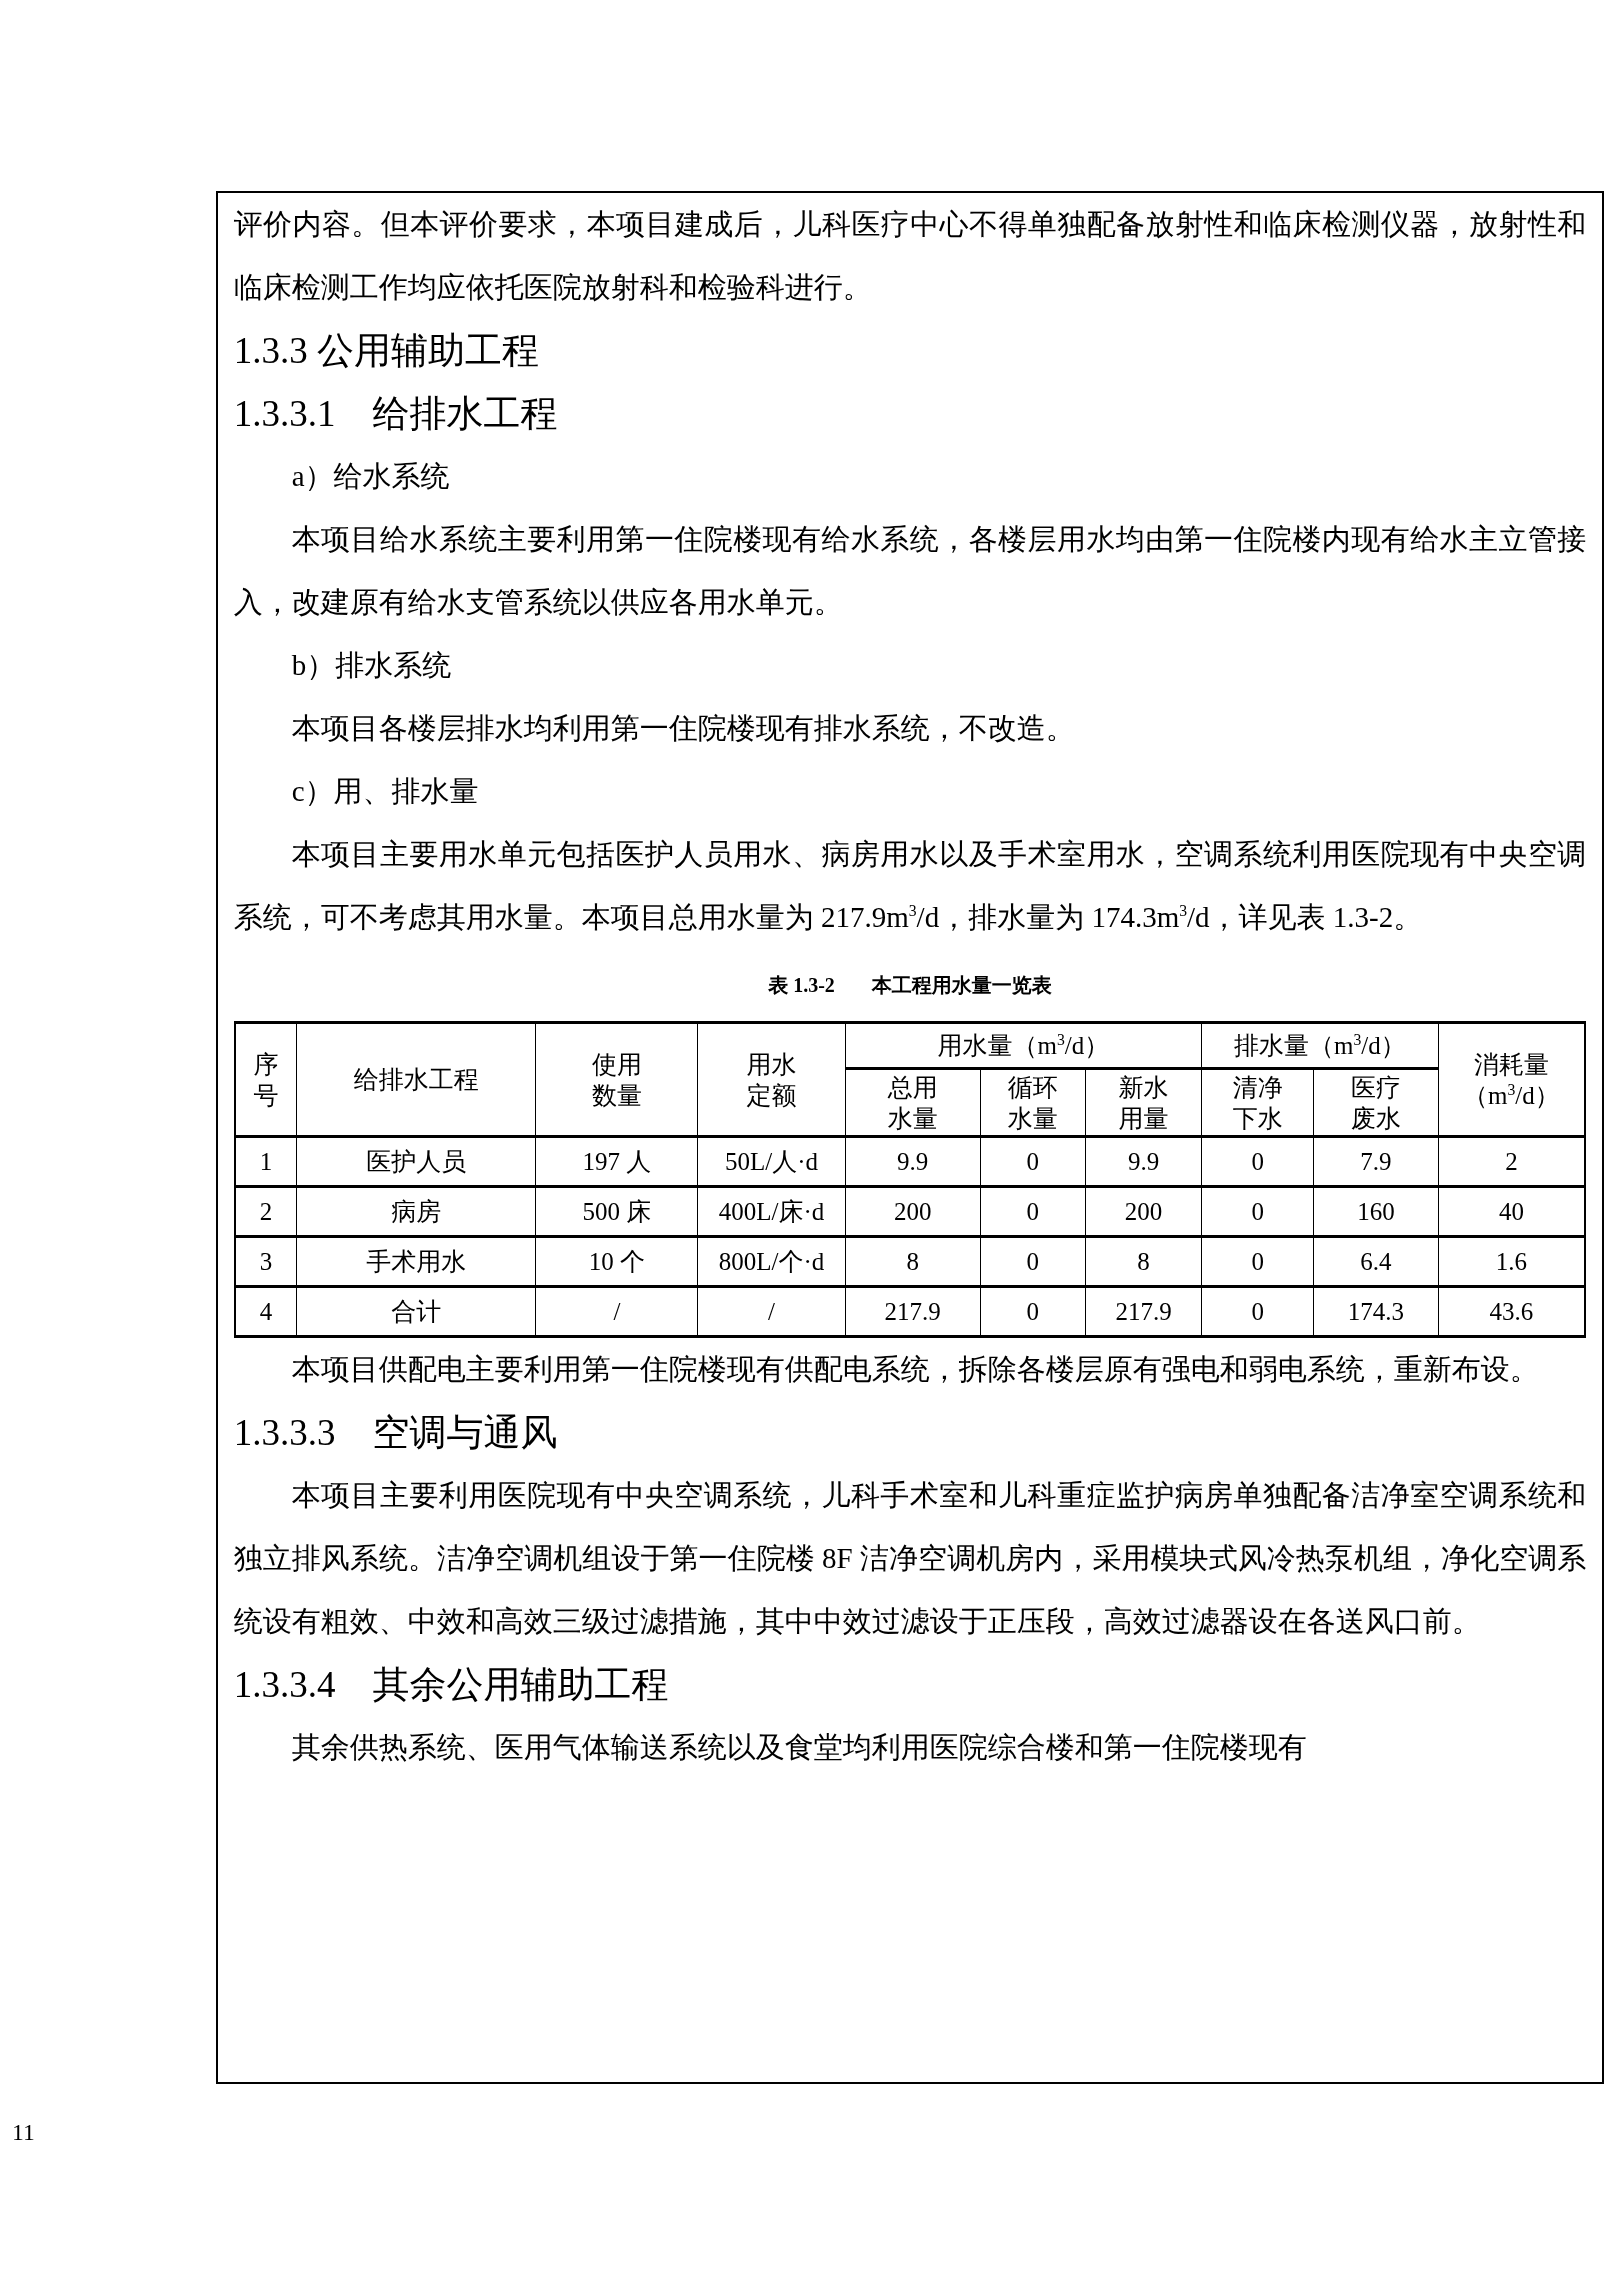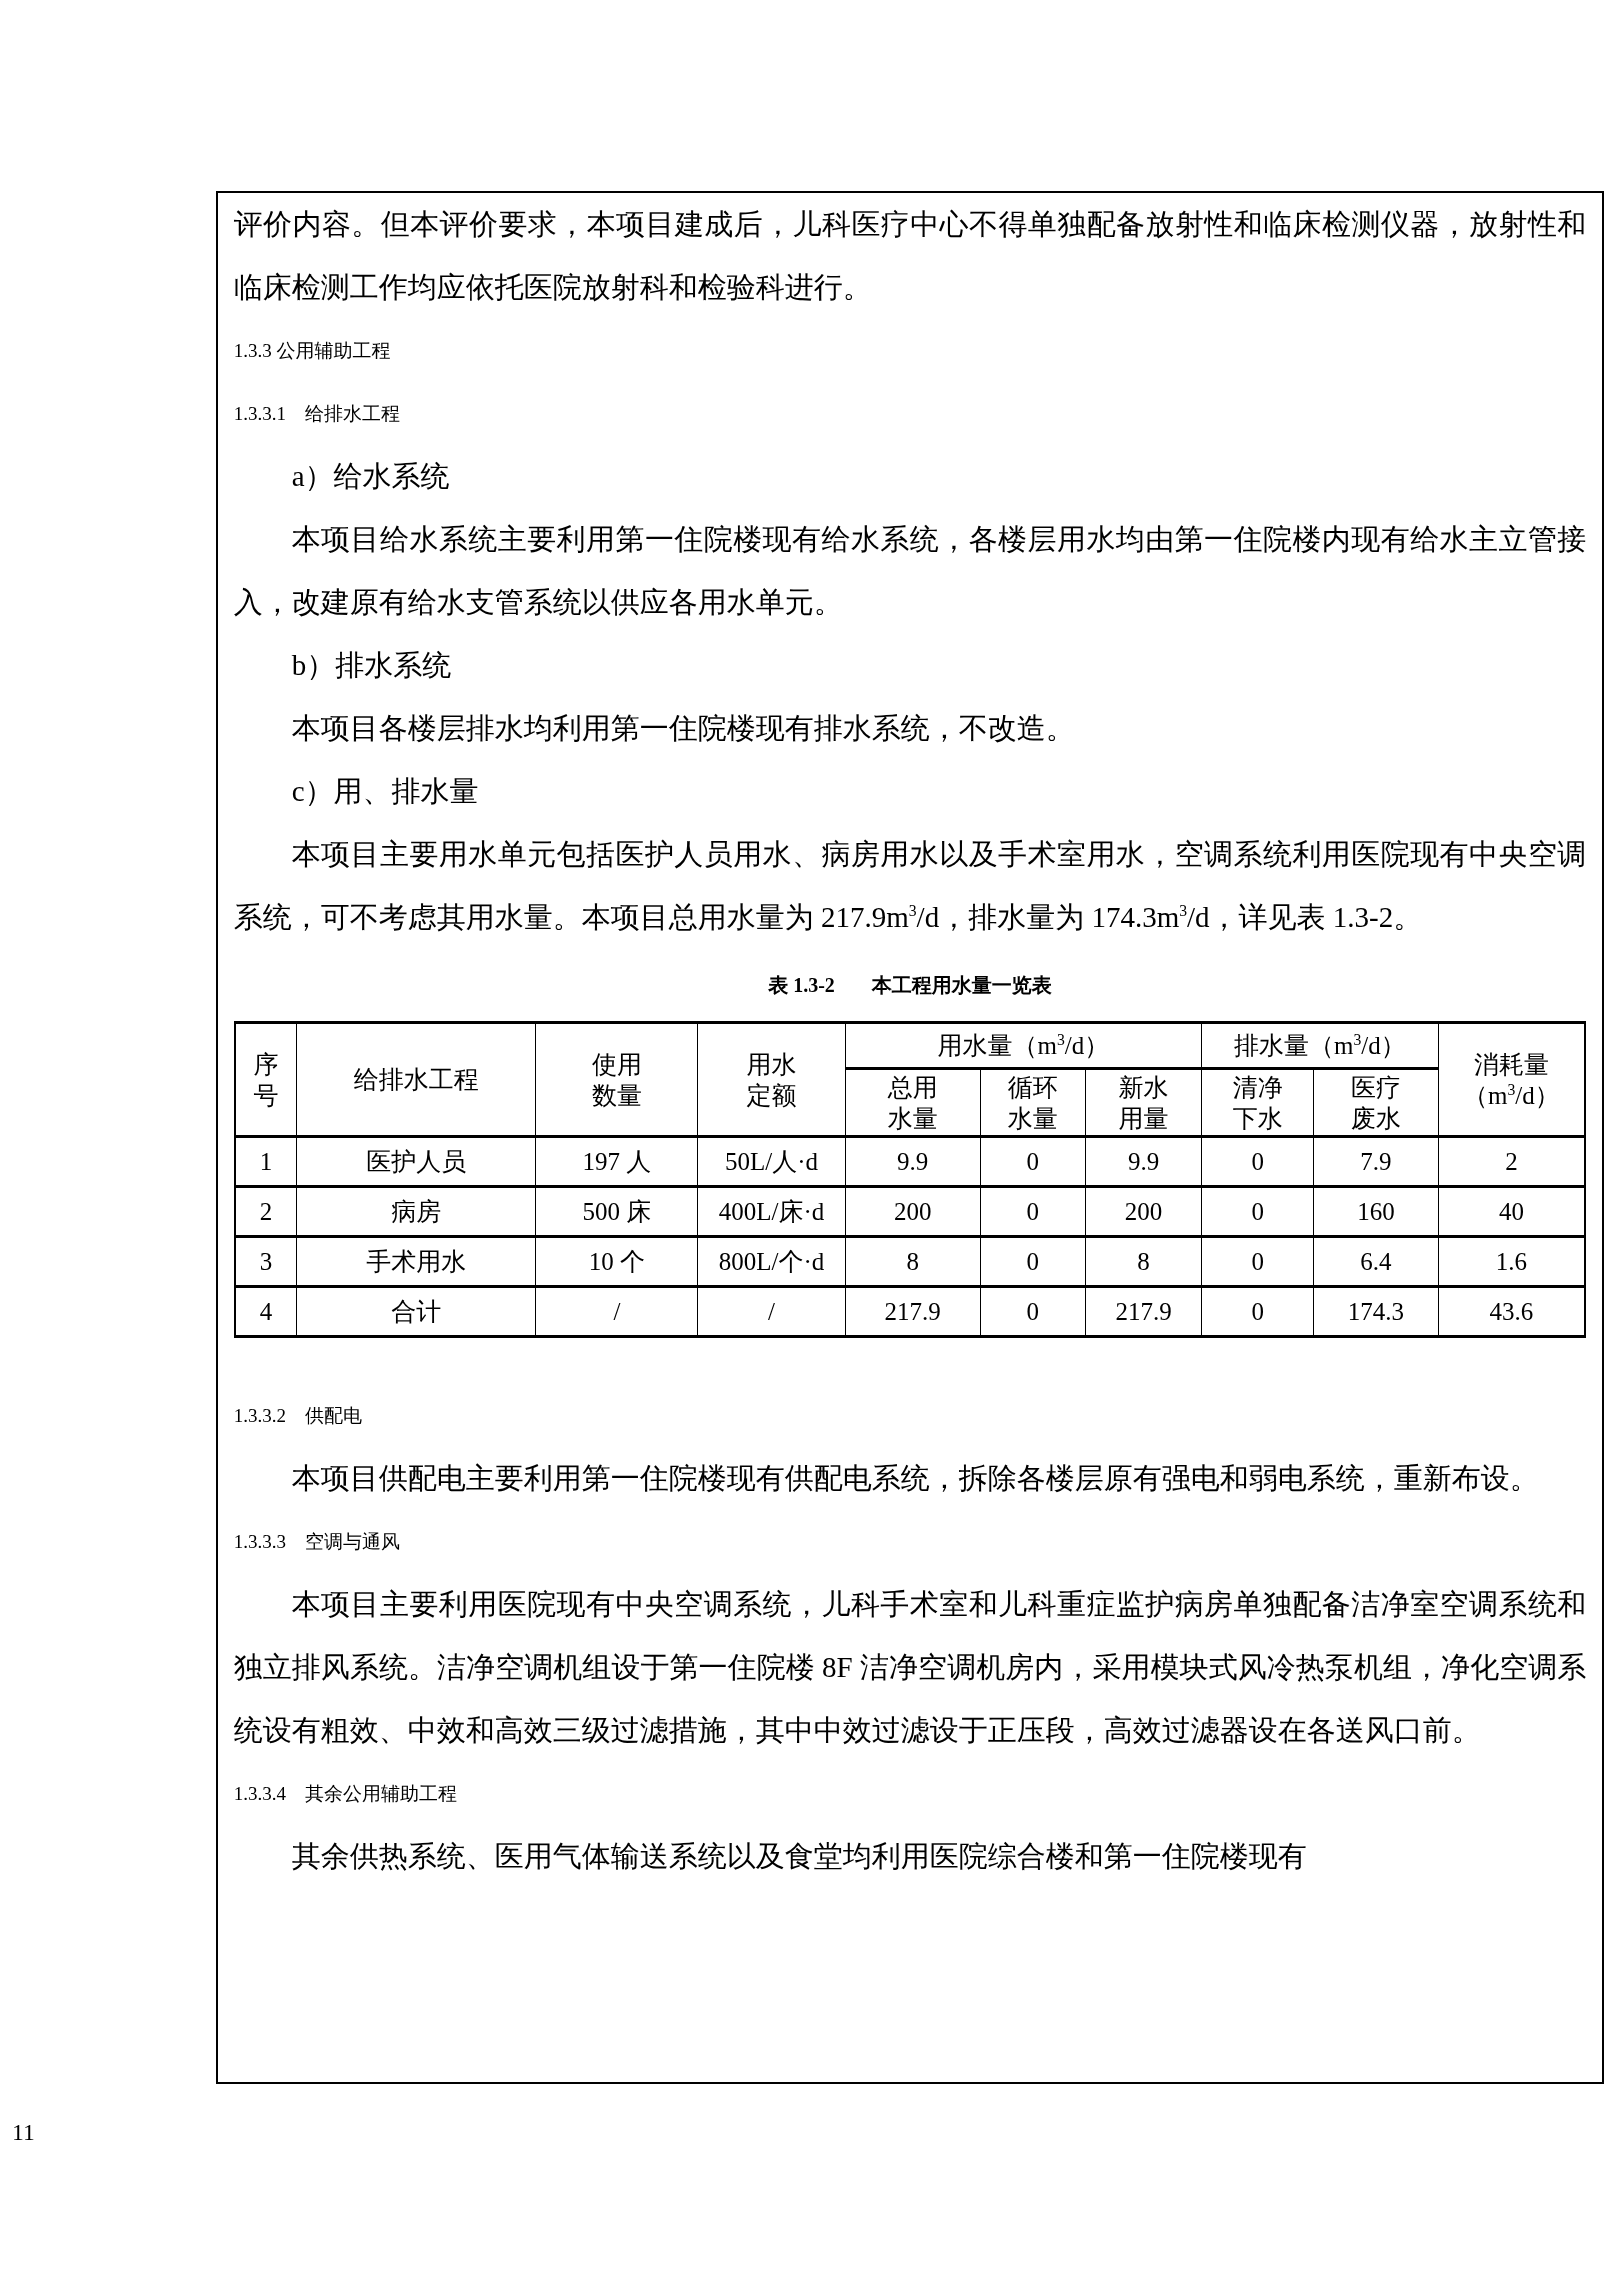--- a/index.html
+++ b/index.html
@@ -6,21 +6,21 @@
   .sheet {
     position:relative; width:1622px; height:2295px; background:#ffffff;
     font-family:"Liberation Serif","DejaVu Serif",serif; color:#000;
   }
   .content-box {
     position:absolute; left:216px; top:191px; width:1388px; height:1893px;
     border:2.6px solid #000; box-sizing:border-box; padding:0 15.7px; overflow:hidden;
   }
   .para { margin:0; font-size:29px; line-height:63px; text-align:justify; }
   .indent { text-indent:58px; }
-  .heading { margin:0; font-size:19px; line-height:63px; font-weight:normal; text-align:left; }
+  .heading { margin:0; font-size:37px; line-height:63px; font-weight:normal; text-align:left; }
   .table-title { margin:0; font-size:20px; line-height:72px; font-weight:bold; text-align:center; }
   .title-prefix { margin-right:37px; }
   sup { font-size:15.7px; line-height:0; }
   table.water {
     width:100%; border-collapse:collapse; table-layout:fixed;
     border-left:2px solid #000; border-right:2px solid #000;
     border-top:3.3px solid #000; border-bottom:3.9px solid #000;
   }
   table.water th, table.water td {
     border:1.3px solid #000; border-top-width:3.3px; border-bottom-width:3.3px;
@@ -159,21 +159,20 @@
           <td>217.9</td>
           <td>0</td>
           <td>217.9</td>
           <td>0</td>
           <td>174.3</td>
           <td>43.6</td>
         </tr>
       </tbody>
     </table>
 
-    <h3 class="heading after-table">1.3.3.2　供配电</h3>
     <p class="para indent">本项目供配电主要利用第一住院楼现有供配电系统，拆除各楼层原有强电和弱电系统，重新布设。</p>
 
     <h3 class="heading">1.3.3.3　空调与通风</h3>
     <p class="para indent">本项目主要利用医院现有中央空调系统，儿科手术室和儿科重症监护病房单独配备洁净室空调系统和独立排风系统。洁净空调机组设于第一住院楼 8F 洁净空调机房内，采用模块式风冷热泵机组，净化空调系统设有粗效、中效和高效三级过滤措施，其中中效过滤设于正压段，高效过滤器设在各送风口前。</p>
 
     <h3 class="heading">1.3.3.4　其余公用辅助工程</h3>
     <p class="para indent">其余供热系统、医用气体输送系统以及食堂均利用医院综合楼和第一住院楼现有</p>
 
   </div>
 

